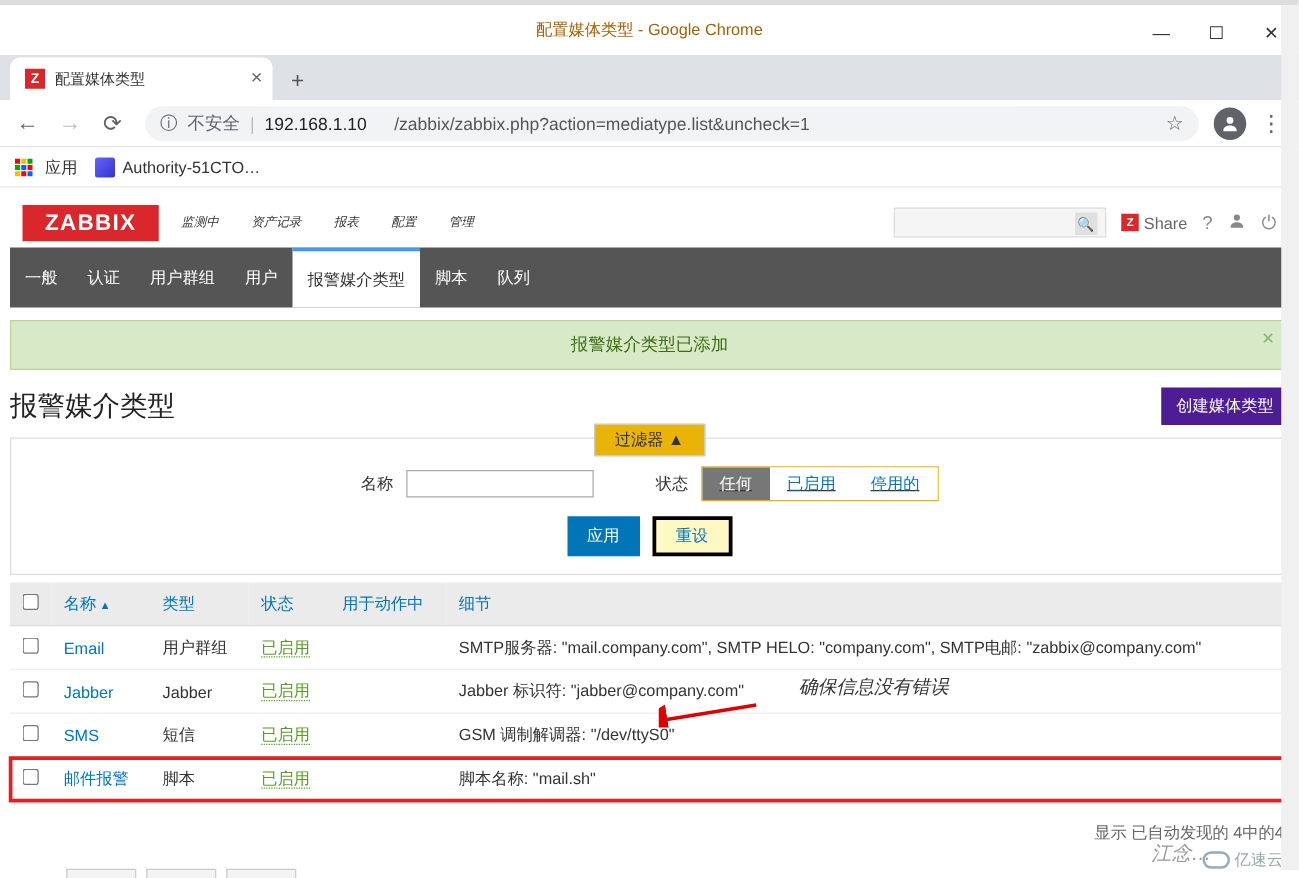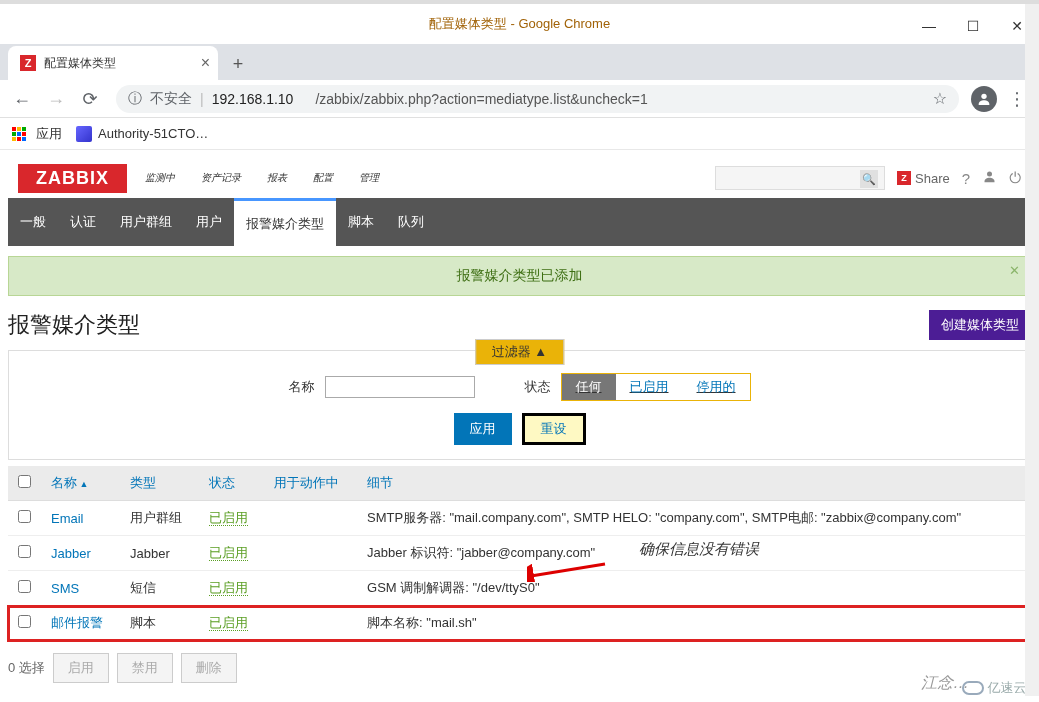--- a/index.html
+++ b/index.html
@@ -280,20 +280,21 @@
         <td><input type="checkbox" class="chk" style=""></td>
         <td><a class="name">邮件报警</a></td>
         <td>脚本</td>
         <td><a class="status-enabled">已启用</a></td>
         <td></td>
         <td>脚本名称: "mail.sh"</td>
       </tr>
     </tbody>
   </table>
 
+  <div class="table-footer">显示 已自动发现的 4中的4</div>
 
   <div class="bulk-actions">
     <span class="bulk-count">0 选择</span>
     <button class="bulk-btn">启用</button>
     <button class="bulk-btn">禁用</button>
     <button class="bulk-btn">删除</button>
   </div>
 
 </div>
 

